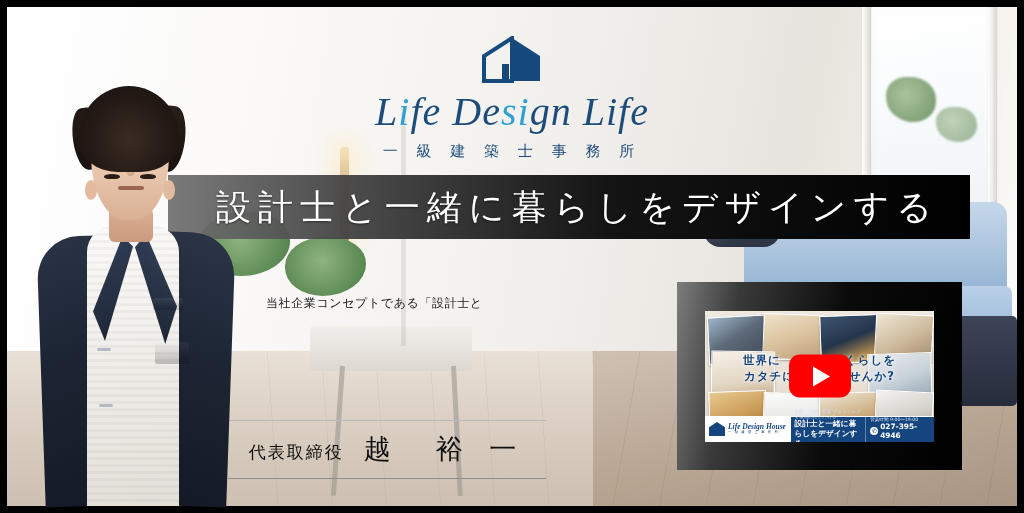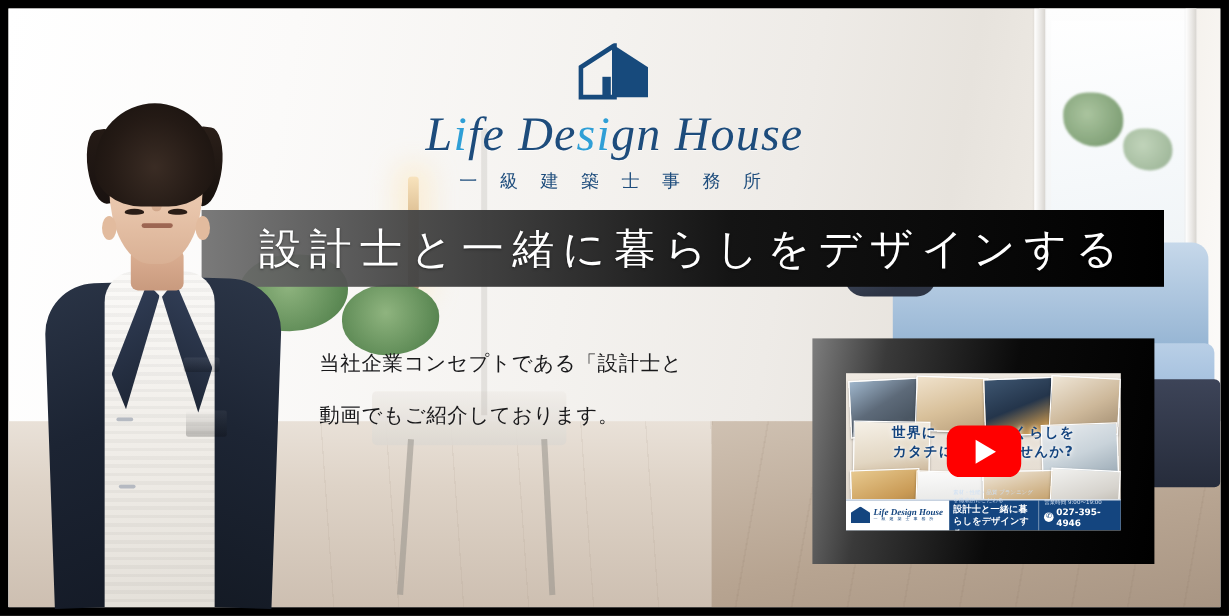--- a/index.html
+++ b/index.html
@@ -149,21 +149,21 @@
     margin-left: 48px;
     font-family: "DejaVu Serif", "Liberation Serif", serif;
     text-shadow: 0 1px 2px rgba(0,0,0,.5);
   }
   
   #lede {
     position:absolute; left: 266px; top: 281px;
     width: 400px;
     color:#18181a;
     font-family: "DejaVu Serif", "Liberation Serif", serif;
-    font-size: 17px; line-height: 44px; letter-spacing: .6px;
+    font-size: 12px; line-height: 44px; letter-spacing: .6px;
   }
   
   #sig {
     position:absolute; left: 228px; top: 420px; width: 318px;
   }
   #sig .rule-top { height:1px; background:#b9b9b9; }
   #sig .rule-bot { height:1px; background:#8d8d8d; margin-top:1px; }
   #sig .row {
     display:flex; align-items:baseline; justify-content:center;
     padding: 10px 0 10px;
@@ -387,34 +387,42 @@
     <div class="chair-leg" style="left:39%; top:20%; width:5px; height:48%; opacity:.35;"></div>
   </div>
 
   <div id="logo">
     <svg class="logo-house" width="60" height="48" viewBox="0 0 60 48" aria-hidden="true">
       <path d="M30 2 L58 20 L58 45 L30 45 Z" fill="#174a7c"></path>
       <path d="M30 2 L2 20 L2 45 L30 45 Z" fill="none" stroke="#174a7c" stroke-width="4"></path>
       <rect x="20" y="28" width="7" height="17" fill="#174a7c"></rect>
     </svg>
     <div class="logo-word">
-      <span>L</span><span class="hl">i</span><span>fe De</span><span class="hl">s</span><span class="hl">i</span><span>gn House</span>
+      <span>L</span><span class="hl">i</span><span>fe De</span><span class="hl">s</span><span class="hl">i</span><span>gn Life</span>
     </div>
     <div class="logo-sub">一 級 建 築 士 事 務 所</div>
   </div>
 
   <div id="headline">
     <div class="txt">設計士と一緒に暮らしをデザインする</div>
   </div>
 
   <div id="lede">
     <div>当社企業コンセプトである「設計士と</div>
-    <div>動画でもご紹介しております。</div>
-  </div>
-
+  </div>
+
+  <div id="sig">
+    <div class="rule-top"></div>
+    <div class="row">
+      <span class="role">代表取締役</span>
+      <span class="sname">越</span>
+      <span class="gname">裕 一</span>
+    </div>
+    <div class="rule-bot"></div>
+  </div>
 
   <div id="video">
     <div id="thumb">
 
       <div class="collage">
 
         <div class="ph" style="left:3px; top:5px; width:56px; height:46px; transform:rotate(-3deg);
                     background:linear-gradient(150deg,#9fb6cc 0%, #5d6a79 45%, #3c4752 100%);"></div>
         <div class="ph" style="left:58px; top:3px; width:58px; height:44px; transform:rotate(2deg);
                     background:linear-gradient(160deg,#f0e2cc 0%, #d8c09a 55%, #b99f7b 100%);"></div>

